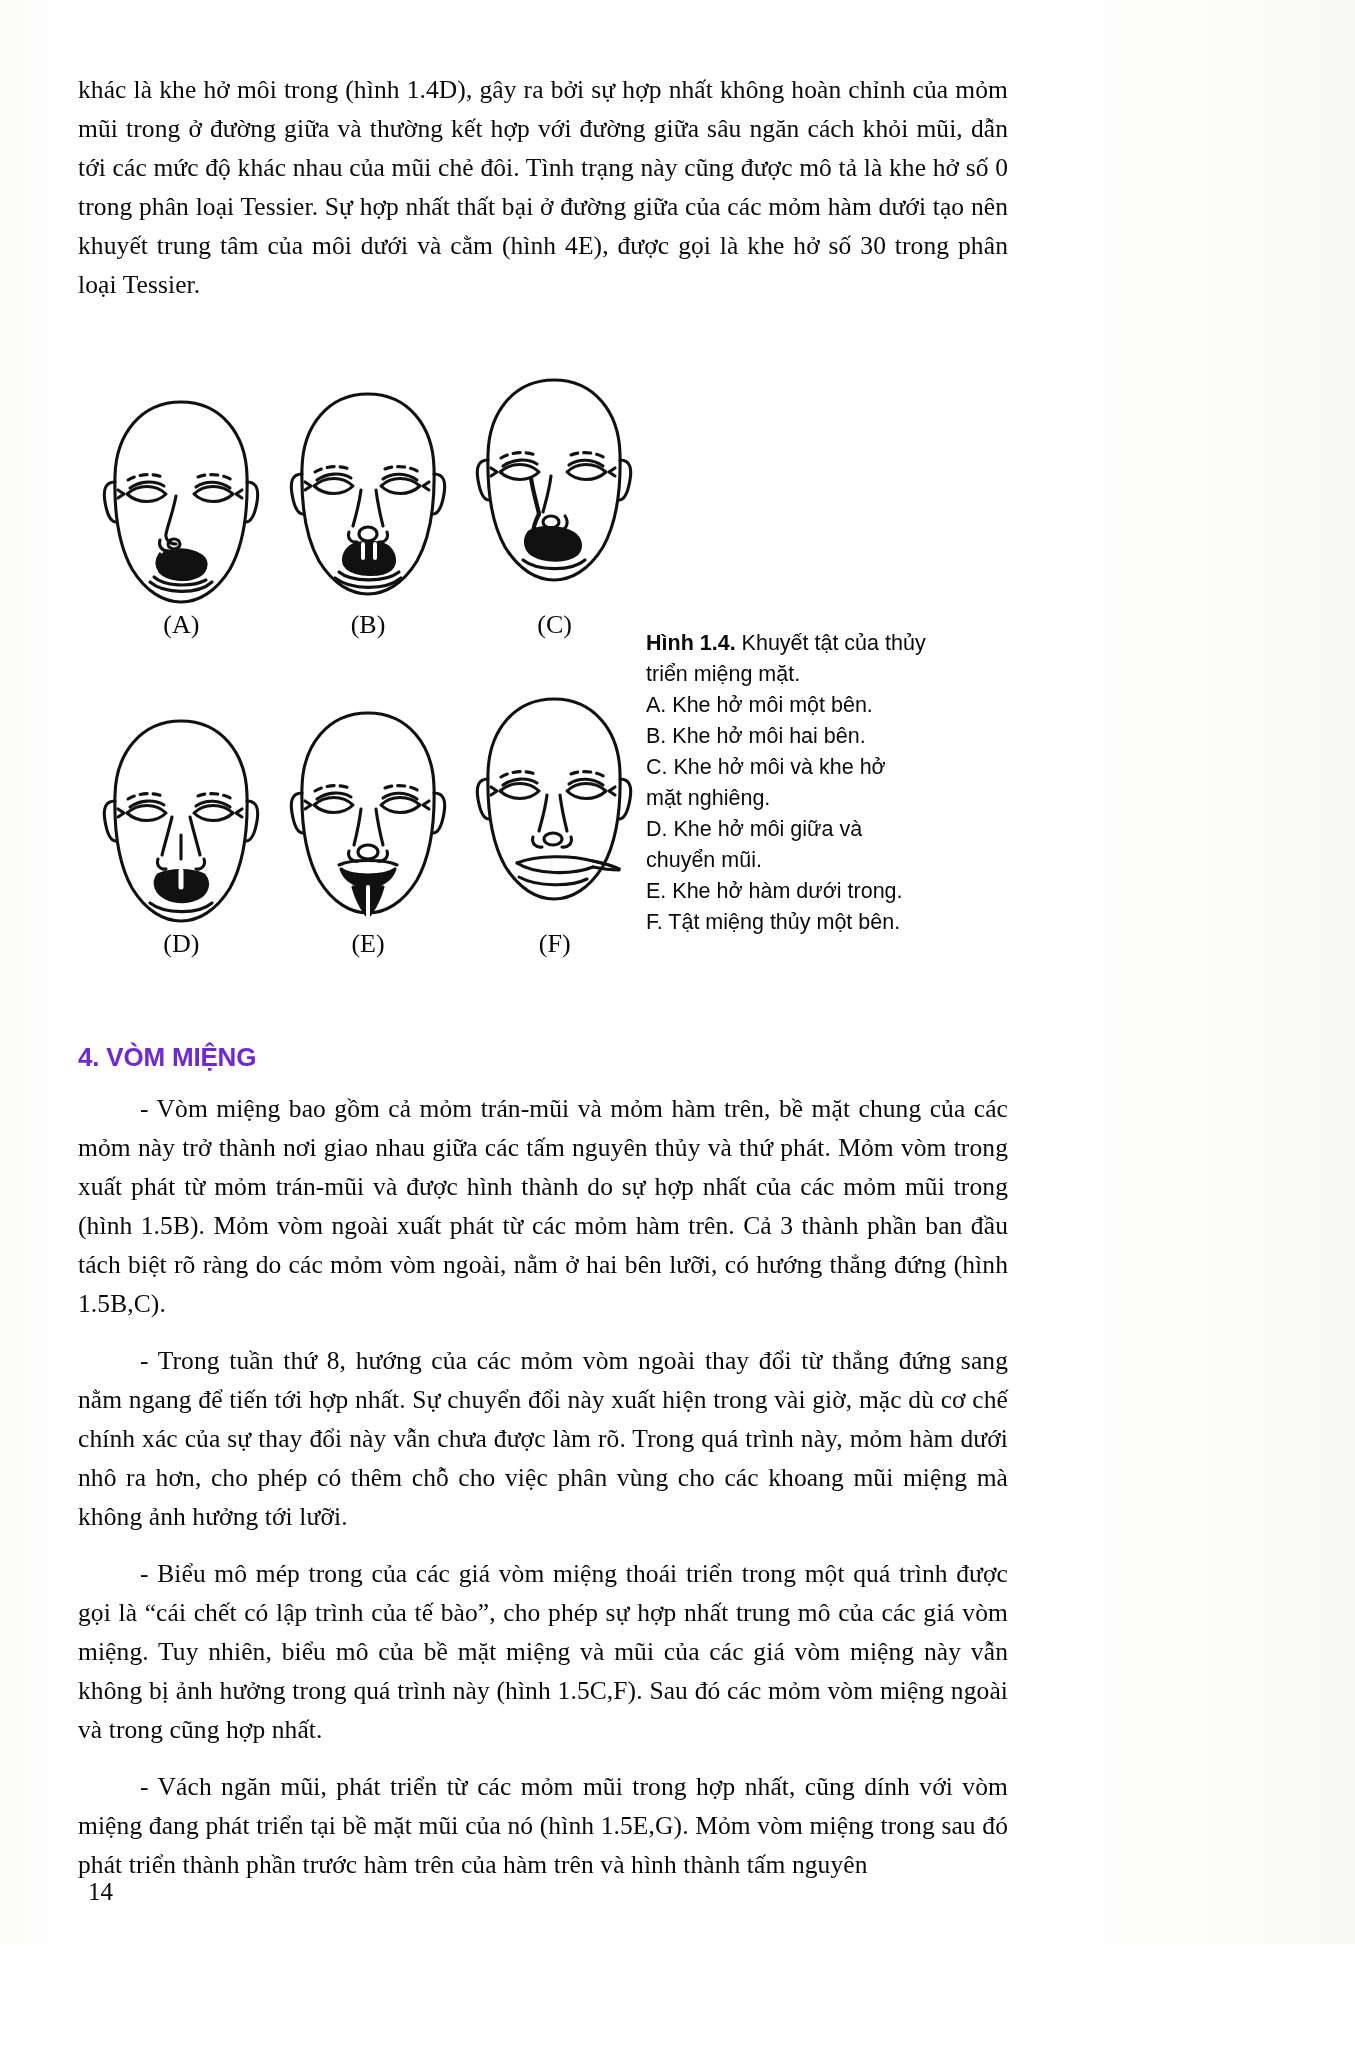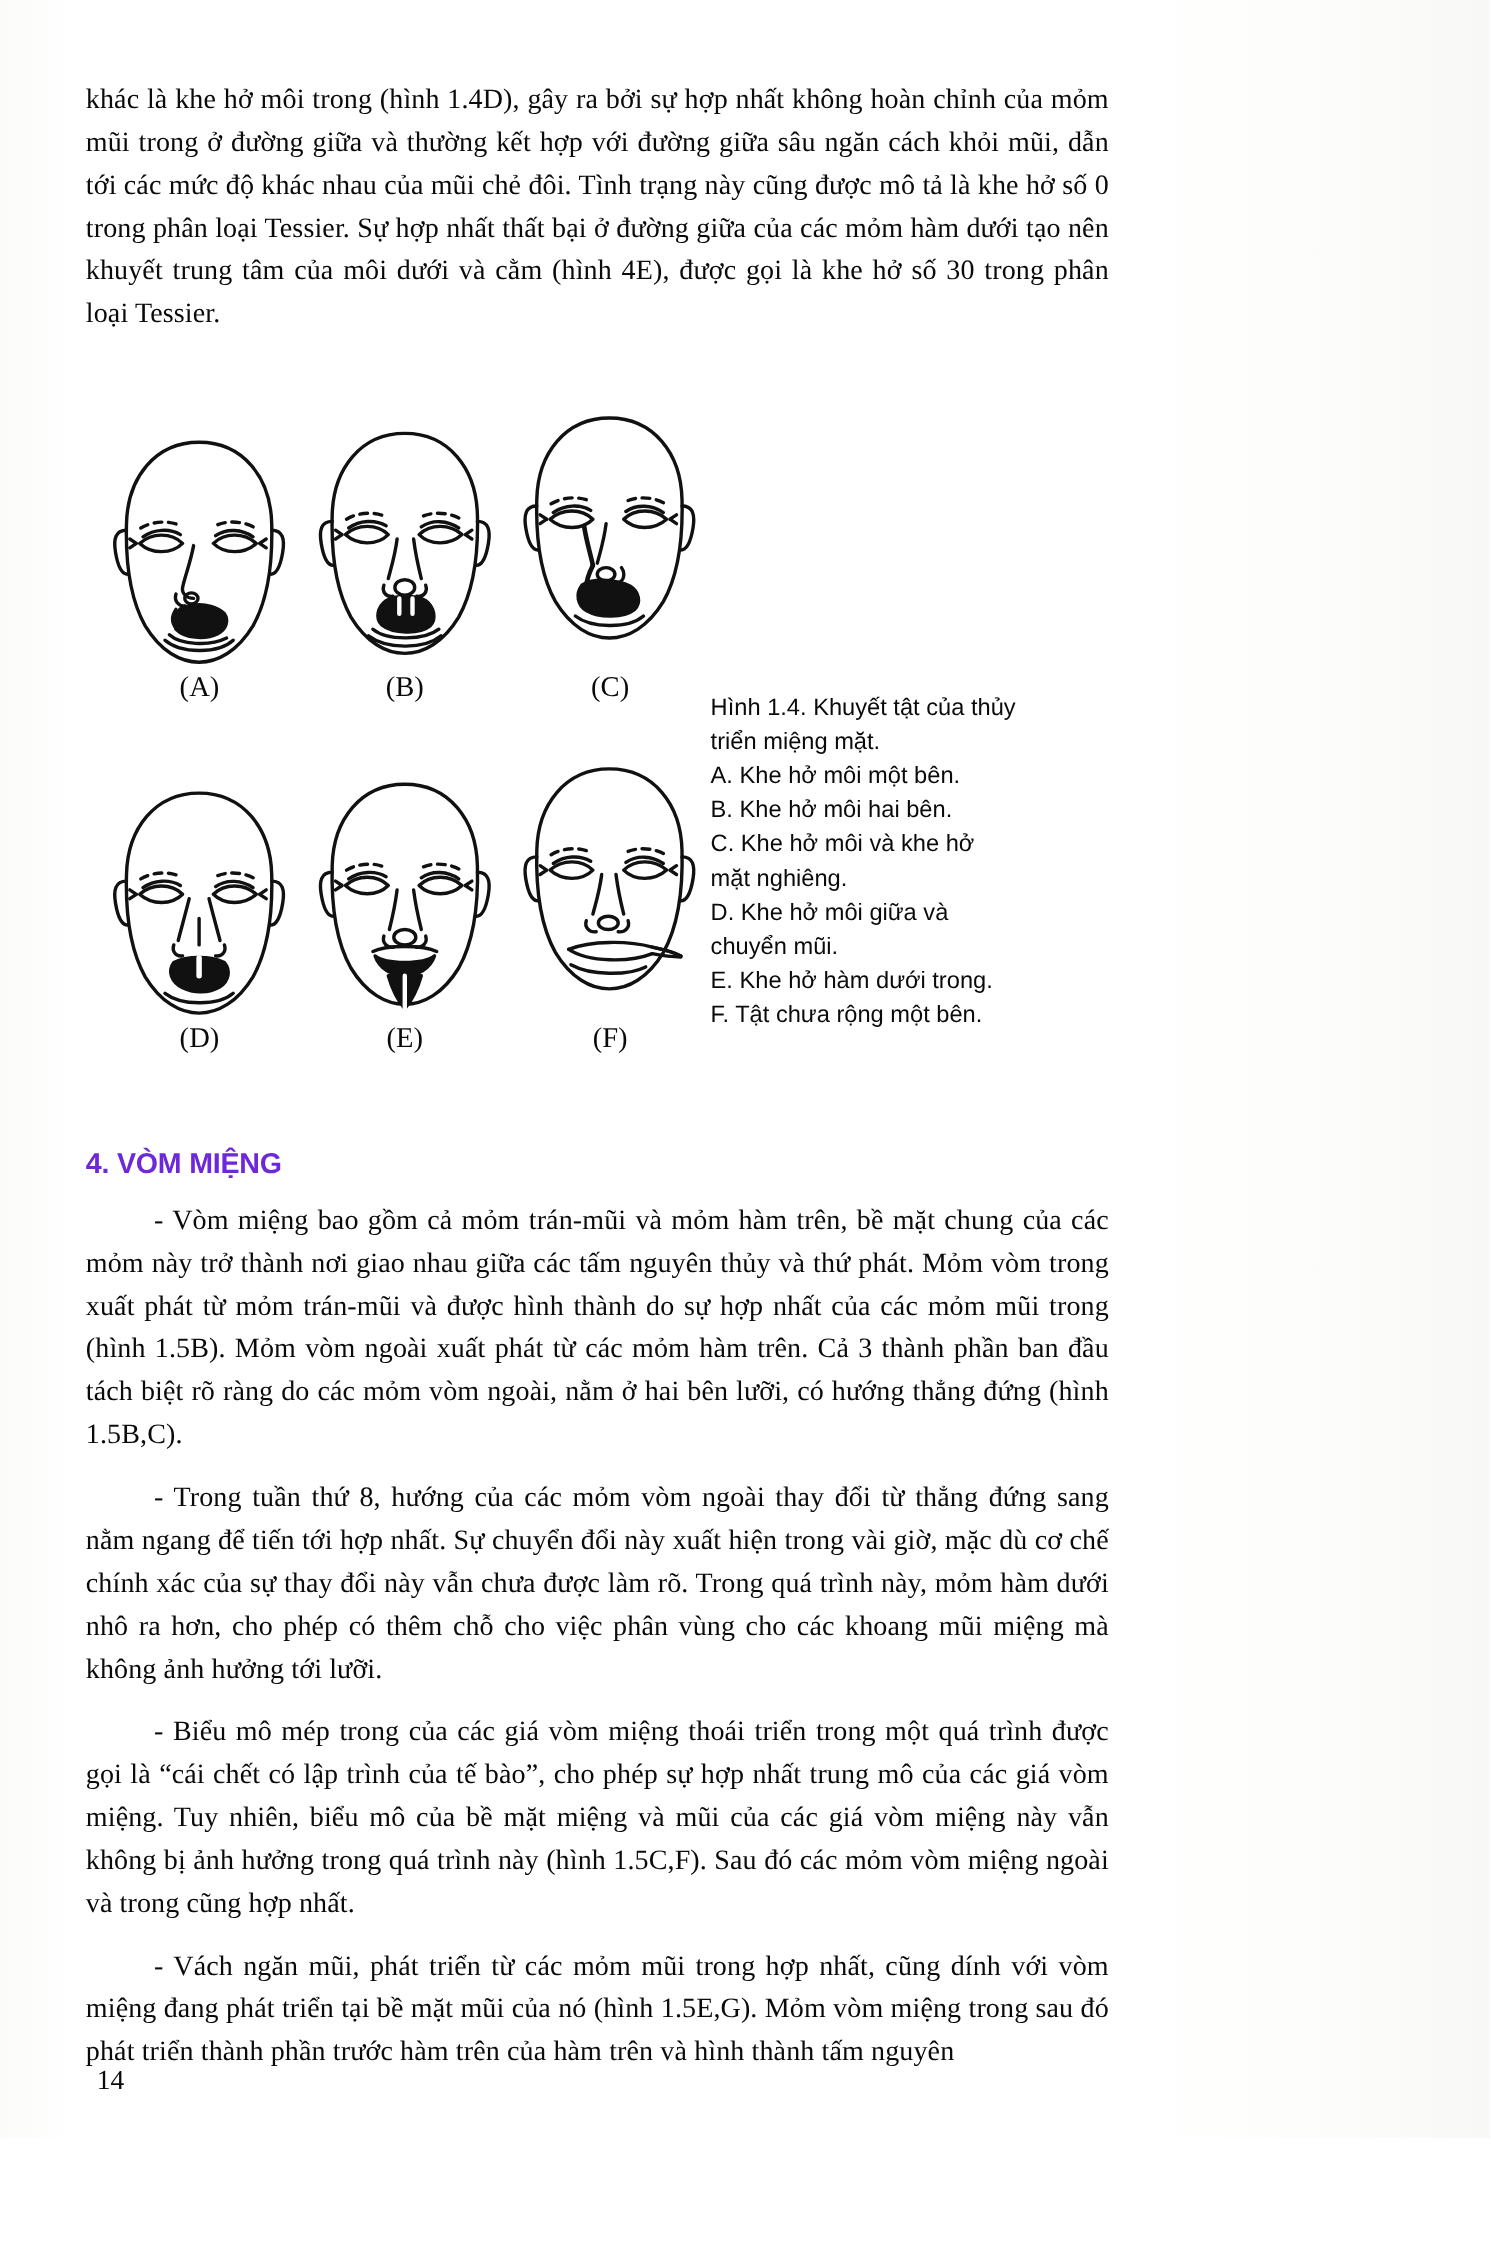--- a/index.html
+++ b/index.html
@@ -93,21 +93,21 @@
     position: absolute;
     left: 568px;
     top: 300px;
     width: 300px;
     font-family: "Liberation Sans", "DejaVu Sans", sans-serif;
     font-size: 21.5px;
     line-height: 31px;
     color: #0a0a0a;
   }
   .caption .cap-line { display: block; white-space: nowrap; }
-  .caption b { font-weight: normal; }
+  .caption b { font-weight: bold; }
 
   
   h2.section-heading {
     margin: 14px 0 16px 0;
     font-family: "Liberation Sans", "DejaVu Sans", sans-serif;
     font-size: 26px;
     font-weight: bold;
     letter-spacing: -0.2px;
     color: #6d28d9;
   }
@@ -324,21 +324,21 @@
       <div class="caption">
         <span class="cap-line"><b>Hình 1.4.</b><span> Khuyết tật của thủy</span></span>
         <span class="cap-line">triển miệng mặt.</span>
         <span class="cap-line">A. Khe hở môi một bên.</span>
         <span class="cap-line">B. Khe hở môi hai bên.</span>
         <span class="cap-line">C. Khe hở môi và khe hở</span>
         <span class="cap-line">mặt nghiêng.</span>
         <span class="cap-line">D. Khe hở môi giữa và</span>
         <span class="cap-line">chuyển mũi.</span>
         <span class="cap-line">E. Khe hở hàm dưới trong.</span>
-        <span class="cap-line">F. Tật chưa rộng một bên.</span>
+        <span class="cap-line">F. Tật miệng thủy một bên.</span>
       </div>
     </div>
 
     <h2 class="section-heading">4. VÒM MIỆNG</h2>
 
     <p class="body indent">- Vòm miệng bao gồm cả mỏm trán-mũi và mỏm hàm trên, bề mặt chung của các mỏm này trở thành nơi giao nhau giữa các tấm nguyên thủy và thứ phát. Mỏm vòm trong xuất phát từ mỏm trán-mũi và được hình thành do sự hợp nhất của các mỏm mũi trong (hình 1.5B). Mỏm vòm ngoài xuất phát từ các mỏm hàm trên. Cả 3 thành phần ban đầu tách biệt rõ ràng do các mỏm vòm ngoài, nằm ở hai bên lưỡi, có hướng thẳng đứng (hình 1.5B,C).</p>
     <div class="gap-sm"></div>
     <p class="body indent">- Trong tuần thứ 8, hướng của các mỏm vòm ngoài thay đổi từ thẳng đứng sang nằm ngang để tiến tới hợp nhất. Sự chuyển đổi này xuất hiện trong vài giờ, mặc dù cơ chế chính xác của sự thay đổi này vẫn chưa được làm rõ. Trong quá trình này, mỏm hàm dưới nhô ra hơn, cho phép có thêm chỗ cho việc phân vùng cho các khoang mũi miệng mà không ảnh hưởng tới lưỡi.</p>
     <div class="gap-sm"></div>
     <p class="body indent">- Biểu mô mép trong của các giá vòm miệng thoái triển trong một quá trình được gọi là “cái chết có lập trình của tế bào”, cho phép sự hợp nhất trung mô của các giá vòm miệng. Tuy nhiên, biểu mô của bề mặt miệng và mũi của các giá vòm miệng này vẫn không bị ảnh hưởng trong quá trình này (hình 1.5C,F). Sau đó các mỏm vòm miệng ngoài và trong cũng hợp nhất.</p>

